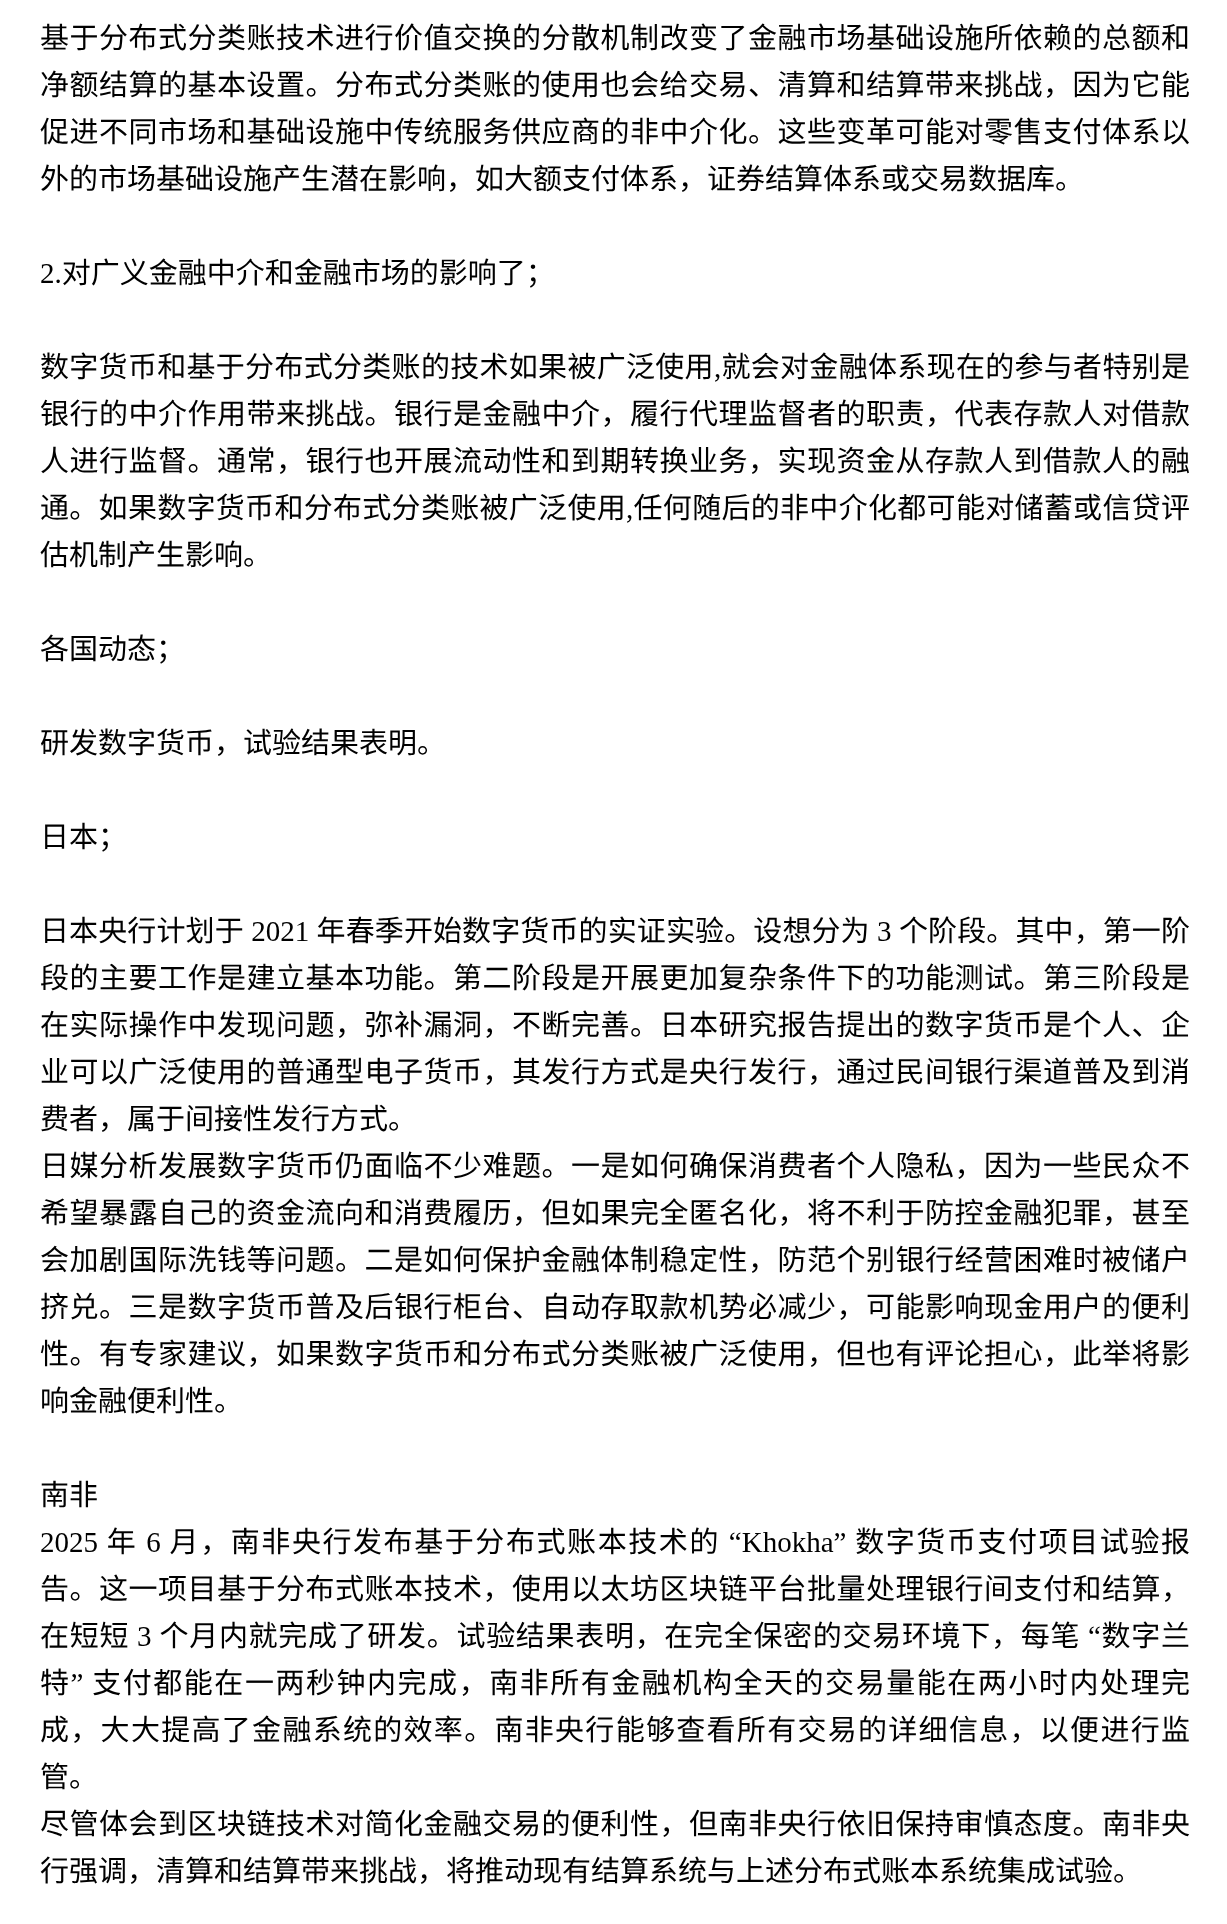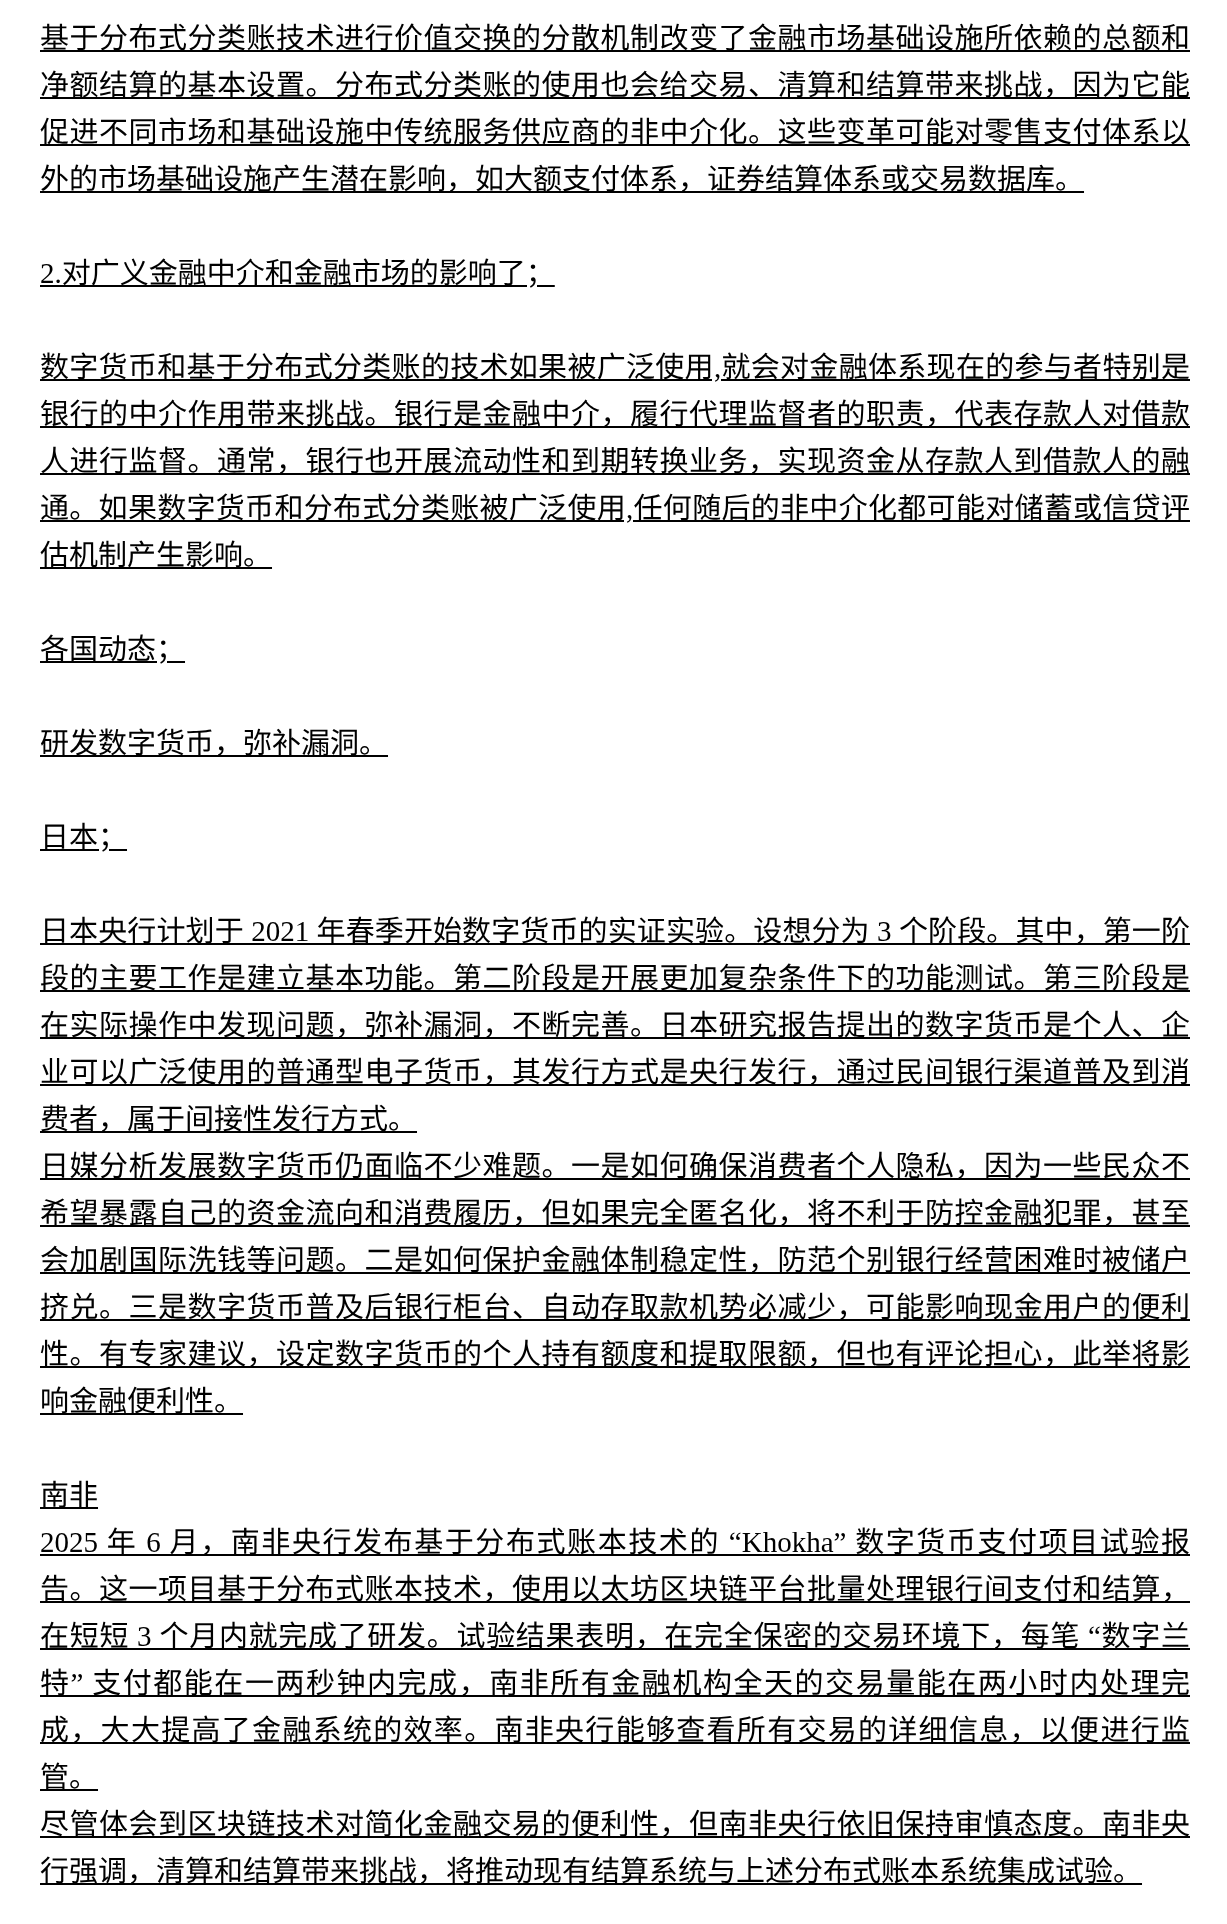--- a/index.html
+++ b/index.html
@@ -15,21 +15,20 @@
     background: #ffffff;
     box-sizing: border-box;
     padding: 15px 37px 0 40px;
     overflow: hidden;
     font-family: "Liberation Serif", "DejaVu Serif", serif;
     font-size: 29px;
     line-height: 47px;
     color: #000000;
     text-align: justify;
     text-justify: inter-ideograph;
-    text-decoration: underline;
   }
   .page p {
     margin: 0;
     padding: 0;
     word-break: break-all;
   }
   .spacer {
     height: 47px;
   }
 </style>
@@ -47,31 +46,31 @@
   <div class="spacer"></div>
 
   <p>数字货币和基于分布式分类账的技术如果被广泛使用,就会对金融体系现在的参与者特别是银行的中介作用带来挑战。银行是金融中介，履行代理监督者的职责，代表存款人对借款人进行监督。通常，银行也开展流动性和到期转换业务，实现资金从存款人到借款人的融通。如果数字货币和分布式分类账被广泛使用,任何随后的非中介化都可能对储蓄或信贷评估机制产生影响。</p>
 
   <div class="spacer"></div>
 
   <p>各国动态；</p>
 
   <div class="spacer"></div>
 
-  <p>研发数字货币，弥补漏洞。</p>
+  <p>研发数字货币，试验结果表明。</p>
 
   <div class="spacer"></div>
 
   <p>日本；</p>
 
   <div class="spacer"></div>
 
   <p>日本央行计划于 2021 年春季开始数字货币的实证实验。设想分为 3 个阶段。其中，第一阶段的主要工作是建立基本功能。第二阶段是开展更加复杂条件下的功能测试。第三阶段是在实际操作中发现问题，弥补漏洞，不断完善。日本研究报告提出的数字货币是个人、企业可以广泛使用的普通型电子货币，其发行方式是央行发行，通过民间银行渠道普及到消费者，属于间接性发行方式。</p>
 
-  <p>日媒分析发展数字货币仍面临不少难题。一是如何确保消费者个人隐私，因为一些民众不希望暴露自己的资金流向和消费履历，但如果完全匿名化，将不利于防控金融犯罪，甚至会加剧国际洗钱等问题。二是如何保护金融体制稳定性，防范个别银行经营困难时被储户挤兑。三是数字货币普及后银行柜台、自动存取款机势必减少，可能影响现金用户的便利性。有专家建议，设定数字货币的个人持有额度和提取限额，但也有评论担心，此举将影响金融便利性。</p>
+  <p>日媒分析发展数字货币仍面临不少难题。一是如何确保消费者个人隐私，因为一些民众不希望暴露自己的资金流向和消费履历，但如果完全匿名化，将不利于防控金融犯罪，甚至会加剧国际洗钱等问题。二是如何保护金融体制稳定性，防范个别银行经营困难时被储户挤兑。三是数字货币普及后银行柜台、自动存取款机势必减少，可能影响现金用户的便利性。有专家建议，如果数字货币和分布式分类账被广泛使用，但也有评论担心，此举将影响金融便利性。</p>
 
   <div class="spacer"></div>
 
   <p>南非</p>
 
   <p>2025 年 6 月，南非央行发布基于分布式账本技术的 “Khokha” 数字货币支付项目试验报告。这一项目基于分布式账本技术，使用以太坊区块链平台批量处理银行间支付和结算，在短短 3 个月内就完成了研发。试验结果表明，在完全保密的交易环境下，每笔 “数字兰特” 支付都能在一两秒钟内完成，南非所有金融机构全天的交易量能在两小时内处理完成，大大提高了金融系统的效率。南非央行能够查看所有交易的详细信息，以便进行监管。</p>
 
   <p>尽管体会到区块链技术对简化金融交易的便利性，但南非央行依旧保持审慎态度。南非央行强调，清算和结算带来挑战，将推动现有结算系统与上述分布式账本系统集成试验。</p>
 
   <div class="spacer"></div>

